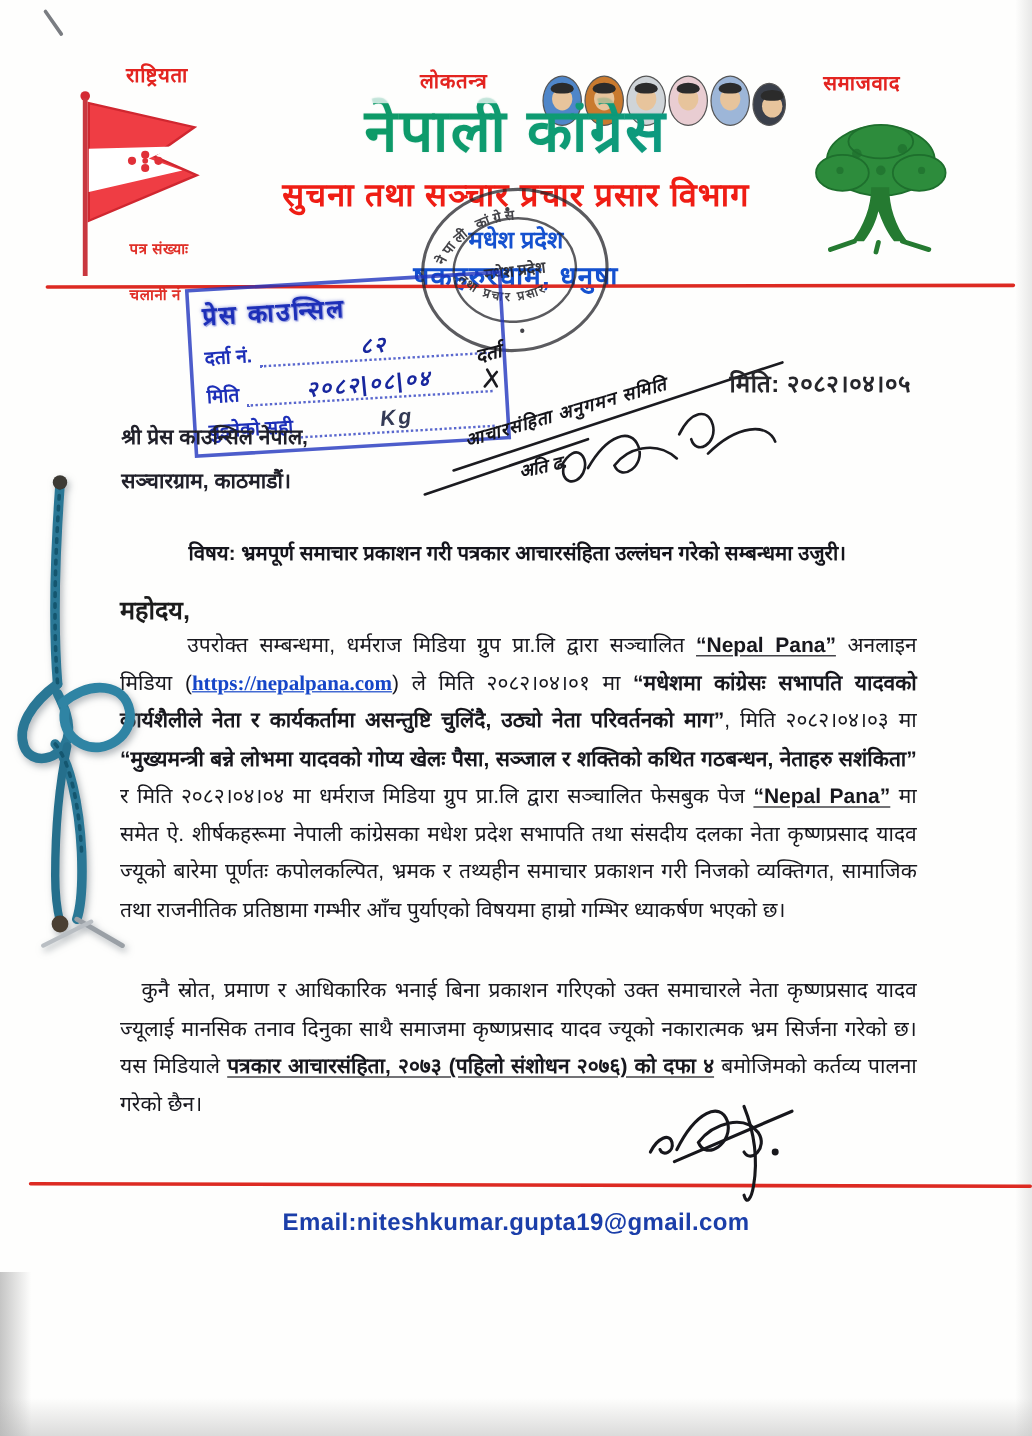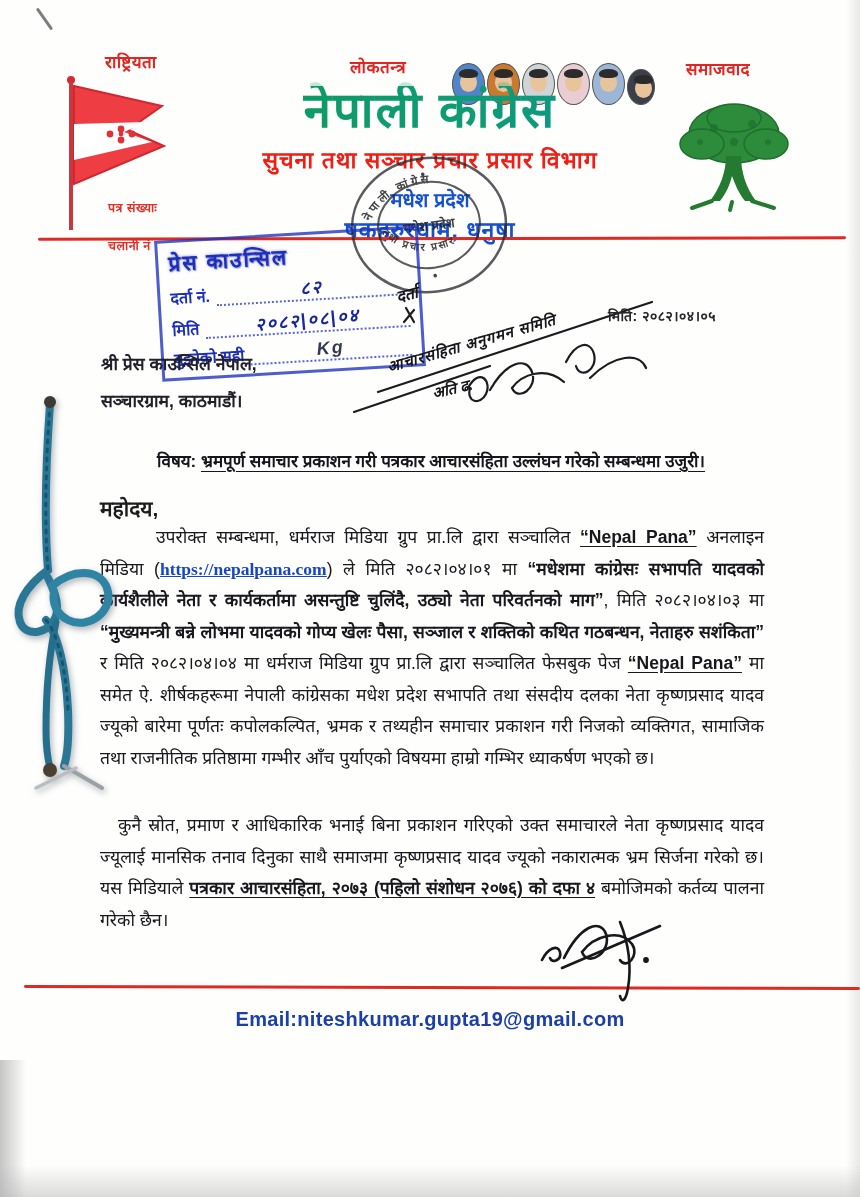--- a/index.html
+++ b/index.html
@@ -23,21 +23,21 @@
   .motto{color:#e32420;font-weight:bold;font-size:17px;letter-spacing:.5px;}
   .party-title{
     left:150px;top:86px;width:560px;text-align:center;
     font-size:49px;font-weight:800;letter-spacing:2px;line-height:1;
     background:linear-gradient(90deg,#0d9a55,#0f9d75 55%,#0a95a0);
     -webkit-background-clip:text;background-clip:text;color:#0e9a63;
     -webkit-text-fill-color:transparent;
     text-shadow:0 0 1px rgba(14,150,110,.25);
   }
   .dept{left:140px;top:143px;width:580px;text-align:center;
-    color:#ef1d14;font-weight:800;font-size:23px;letter-spacing:1px;}
+    color:#ef1d14;font-weight:800;font-size:27px;letter-spacing:1px;}
   .province{left:300px;top:186px;width:260px;text-align:center;
     color:#1551cf;font-weight:800;font-size:20px;}
   .district{left:270px;top:213px;width:320px;text-align:center;
     color:#1551cf;font-weight:800;font-size:23px;letter-spacing:1px;}
   .ref-label{color:#e03028;font-weight:bold;font-size:12.5px;letter-spacing:.5px;}
   .rule{height:3px;background:#dd2a22;border-radius:2px;}
   .rule-top{left:38px;top:237px;width:808px;transform:rotate(-.1deg);}
   .rule-bottom{left:24px;top:986px;width:836px;transform:rotate(.15deg);}
   
   .faces{left:452px;top:63px;display:flex;gap:2px;align-items:flex-end;}
@@ -56,26 +56,26 @@
   .press-row{font-size:16px;font-weight:800;margin-top:6px;display:flex;align-items:flex-end;}
   .dotline{flex:1;border-bottom:2px dotted rgba(33,52,190,.75);margin-left:6px;
     display:flex;justify-content:center;}
   .hand-blue{font-style:italic;font-weight:700;color:#18279e;font-size:18px;
     transform:rotate(-2deg);letter-spacing:2px;}
   
   .hand{font-style:italic;font-weight:600;color:#15151a;}
   .note-darta{left:396px;top:283px;font-size:16px;transform:rotate(-14deg);}
   .note-line{left:382px;top:318px;width:280px;font-size:15px;transform:rotate(-16deg);letter-spacing:1px;}
   .note-short{left:432px;top:378px;font-size:15px;transform:rotate(-13deg);}
-  .date-line{left:608px;top:306px;font-size:14px;color:#26262b;font-weight:600;letter-spacing:.5px;}
+  .date-line{left:608px;top:306px;font-size:20px;color:#26262b;font-weight:600;letter-spacing:.5px;}
   
   .addr{left:101px;font-size:17.5px;font-weight:600;color:#20202a;}
   .subject{left:98px;top:449px;width:666px;text-align:center;font-size:17px;
     font-weight:800;color:#15151c;}
-  .subject .u{text-decoration:underline;text-underline-offset:4px;}
+  .subject .u{text-underline-offset:4px;}
   .saluto{left:100px;top:494px;font-size:21px;font-weight:700;}
   .para{left:100px;width:664px;text-align:justify;font-size:17.5px;
     line-height:31.5px;color:#17171d;font-weight:500;}
   .p1{top:522px;text-indent:56px;}
   .p2{top:810px;text-indent:18px;}
   .b{font-weight:800;}
   .bu{font-weight:800;text-decoration:underline;text-underline-offset:3px;}
   .link{color:#1646c8;text-decoration:underline;font-weight:700;font-family:Liberation Serif, serif;}
   
   .round-stamp{left:346px;top:152px;width:166px;height:146px;transform:rotate(-7deg);opacity:.88;}

